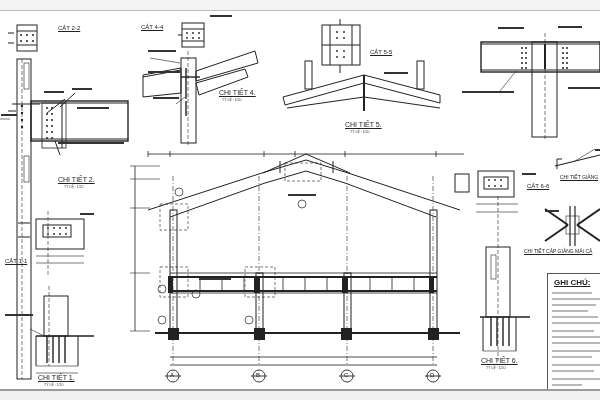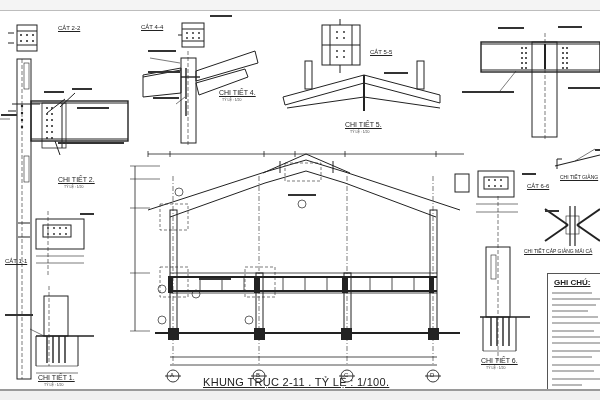--- a/index.html
+++ b/index.html
@@ -360,21 +360,20 @@
 
   <span class="lbl title-sm" style="left:38px;top:363px;font-size:7px;">CHI TIẾT 1.</span>
   <span class="lbl scale" style="left:44px;top:372px;">TỶ LỆ : 1/20</span>
 
   <span class="lbl title-sm" style="left:481px;top:346px;font-size:7px;">CHI TIẾT 6.</span>
   <span class="lbl scale" style="left:486px;top:355px;">TỶ LỆ : 1/20</span>
 
   <span class="lbl title-sm" style="left:560px;top:163px;font-size:5px;">CHI TIẾT GIẰNG</span>
   <span class="lbl title-sm" style="left:524px;top:237px;font-size:5px;">CHI TIẾT CÁP GIẰNG MÁI CÁ</span>
 
-  <span class="lbl main-title" style="left:203px;top:365px;">KHUNG TRỤC 2-11 . TỶ LỆ : 1/100.</span>
 
   <span class="lbl" style="left:170px;top:361px;font-size:6px;">A</span>
   <span class="lbl" style="left:256px;top:361px;font-size:6px;">B</span>
   <span class="lbl" style="left:344px;top:361px;font-size:6px;">C</span>
   <span class="lbl" style="left:430px;top:361px;font-size:6px;">D</span>
 
   <div class="tag" style="left:44px;top:80px;width:16px;"></div>
   <div class="tag" style="left:72px;top:77px;width:16px;"></div>
   <div class="tag" style="left:77px;top:96px;width:28px;"></div>
   <div class="tag" style="left:58px;top:131px;width:62px;"></div>

